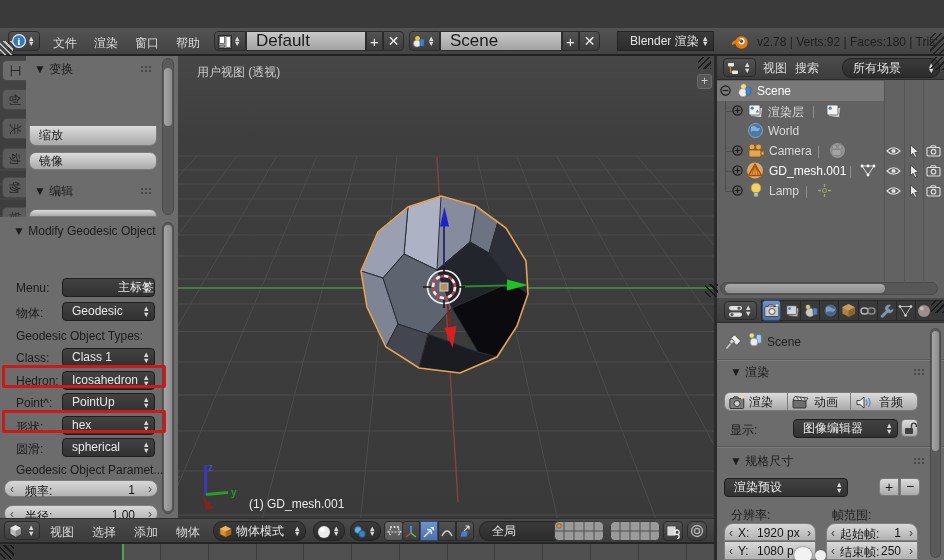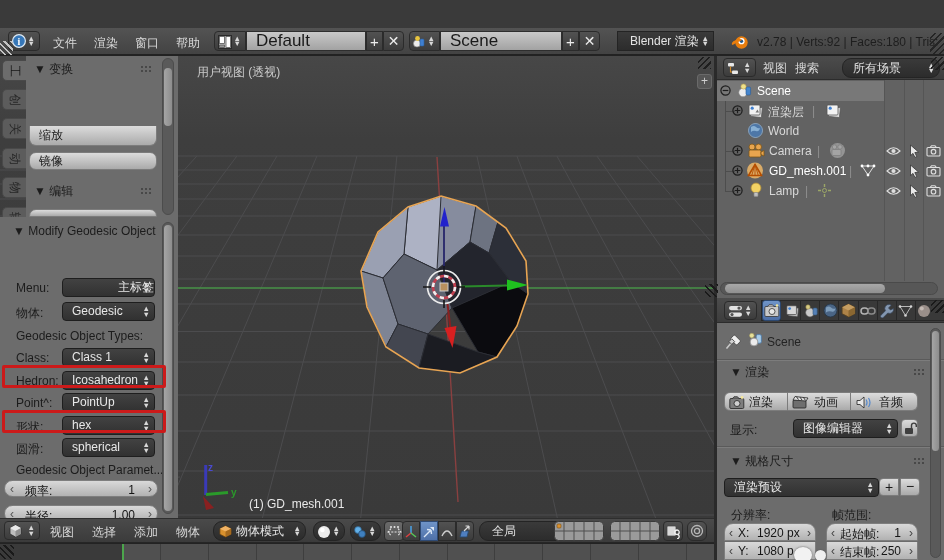--- a/index.html
+++ b/index.html
@@ -676,21 +676,21 @@
       <svg width="13" height="13" style="position:absolute;left:2px;top:2px;" viewBox="0 0 13 13">
         <rect x="1" y="6" width="8" height="6" rx="1" fill="#3f3f3f"></rect>
         <path d="M7.5 6 V3.5 a2.4 2.4 0 0 1 4.8 0 V5" fill="none" stroke="#3f3f3f" stroke-width="1.4"></path>
       </svg>
     </div>
     <div style="position:absolute;left:0;top:148px;width:227px;height:1px;background:#5a5a5a;"></div>
     <div style="position:absolute;left:0;top:149px;width:227px;height:1px;background:#7c7c7c;"></div>
 
     <div class="phead" style="position:absolute;left:13px;top:155px;">▼ 规格尺寸</div>
     <div class="dots" style="left:196px;top:159px;"></div>
-    <div class="opdrop" style="left:7px;top:180px;width:155px;">渲染预设<div class="updown">
+    <div class="opdrop" style="left:7px;top:180px;width:124px;">渲染预设<div class="updown">
           <span>▲</span>
           <span>▼</span>
         </div></div>
     <div class="toolbtn" style="left:162px; top:180px; width:20px; height:18px; border-radius:4px 0 0 4px; padding:0; text-align:center; line-height:16px; font-size:14px;">+</div>
     <div class="toolbtn" style="left:183px; top:180px; width:20px; height:18px; border-radius:0 4px 4px 0; padding:0; text-align:center; line-height:15px; font-size:14px;">−</div>
     <div class="oprow-label" style="left:14px;top:209px;">分辨率:</div>
     <div class="oprow-label" style="left:115px;top:209px;">帧范围:</div>
     <div class="slider" style="left:7px; top:225px; width:92px; height:18px; border-radius:9px 9px 0 0;">
       <span style="position:absolute;left:4px;top:2px;color:#444;">‹</span>
       <span style="position:absolute;left:13px;top:2px;">X:</span>

